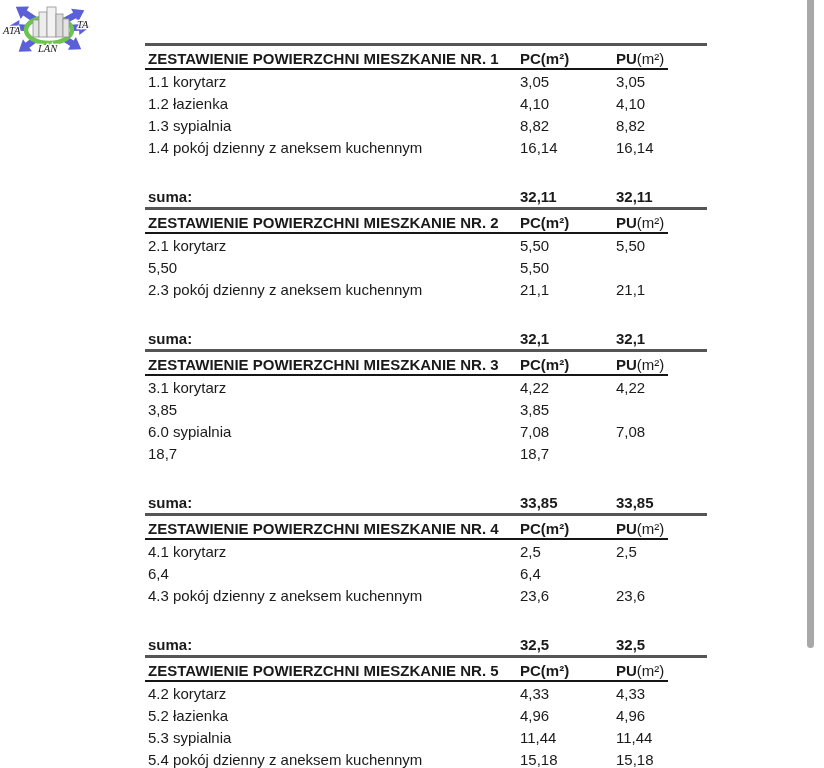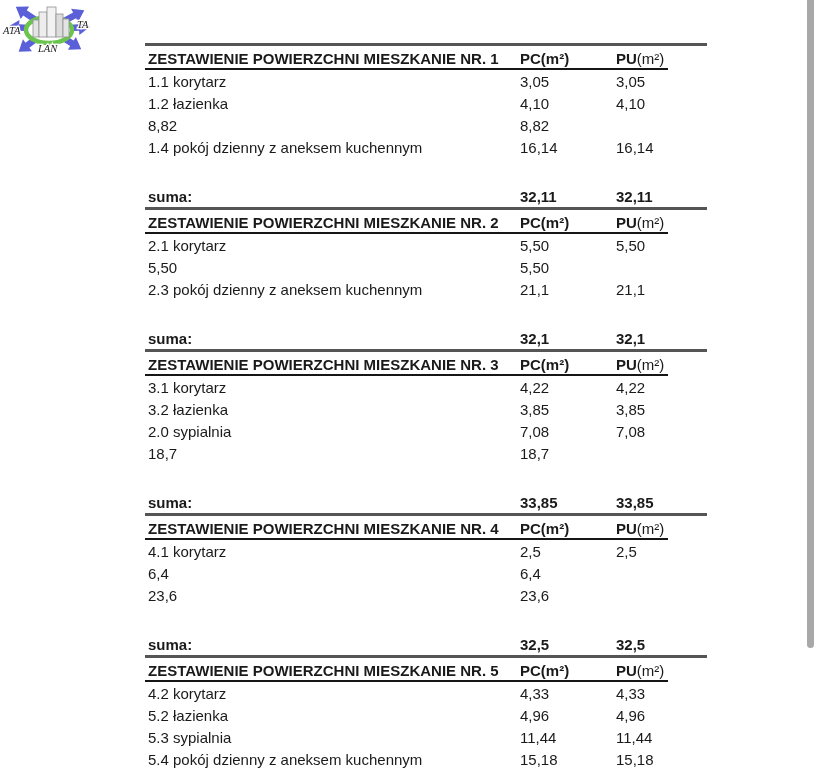--- a/index.html
+++ b/index.html
@@ -97,20 +97,21 @@
       <span class="c">1.1 korytarz</span>
       <span class="c">3,05</span>
       <span class="c">3,05</span>
     </div>
     <div class="row">
       <span class="c">1.2 łazienka</span>
       <span class="c">4,10</span>
       <span class="c">4,10</span>
     </div>
     <div class="row">
+      <span class="c">1.3 sypialnia</span>
       <span class="c">8,82</span>
       <span class="c">8,82</span>
     </div>
     <div class="row">
       <span class="c">1.4 pokój dzienny z aneksem kuchennym</span>
       <span class="c">16,14</span>
       <span class="c">16,14</span>
     </div>
     <div class="row suma">
       <span class="c">suma:</span>
@@ -153,26 +154,25 @@
       <span class="c">PC(m²)</span>
       <span class="c"><span>PU</span><span class="lt">(m²)</span></span>
       <i class="ul"></i>
     </div>
     <div class="row">
       <span class="c">3.1 korytarz</span>
       <span class="c">4,22</span>
       <span class="c">4,22</span>
     </div>
     <div class="row">
-      <span class="c">3.2 łazienka</span>
       <span class="c">3,85</span>
       <span class="c">3,85</span>
     </div>
     <div class="row">
-      <span class="c">2.0 sypialnia</span>
+      <span class="c">6.0 sypialnia</span>
       <span class="c">7,08</span>
       <span class="c">7,08</span>
     </div>
     <div class="row">
       <span class="c">18,7</span>
       <span class="c">18,7</span>
     </div>
     <div class="row suma">
       <span class="c">suma:</span>
       <span class="c">33,85</span>
@@ -190,20 +190,21 @@
     <div class="row">
       <span class="c">4.1 korytarz</span>
       <span class="c">2,5</span>
       <span class="c">2,5</span>
     </div>
     <div class="row">
       <span class="c">6,4</span>
       <span class="c">6,4</span>
     </div>
     <div class="row">
+      <span class="c">4.3 pokój dzienny z aneksem kuchennym</span>
       <span class="c">23,6</span>
       <span class="c">23,6</span>
     </div>
     <div class="row suma">
       <span class="c">suma:</span>
       <span class="c">32,5</span>
       <span class="c">32,5</span>
     </div>
   </section>
 

